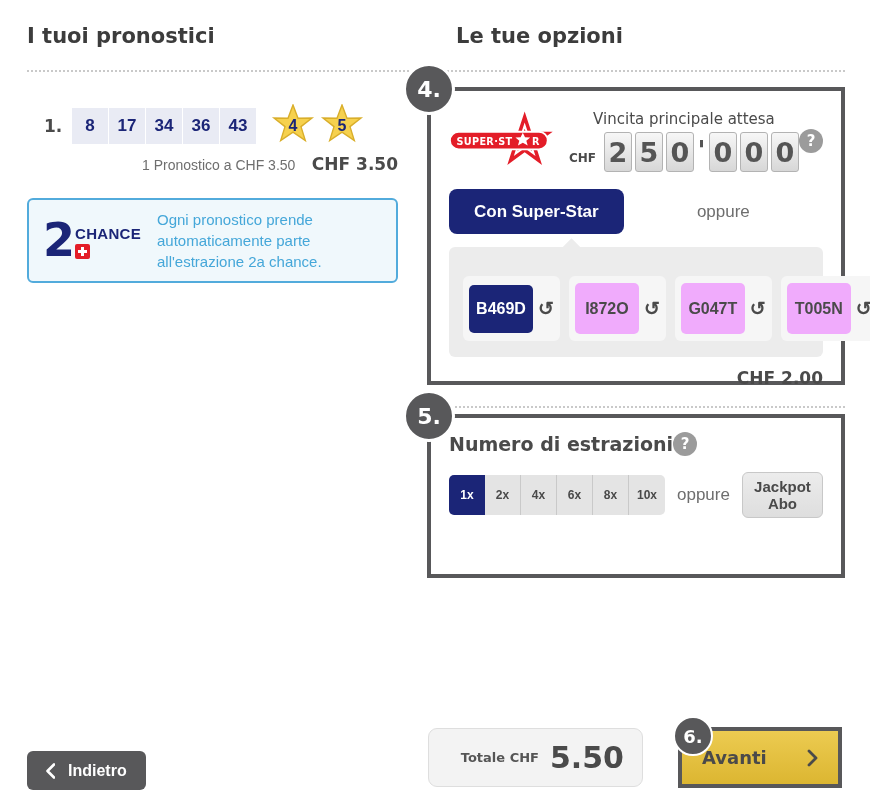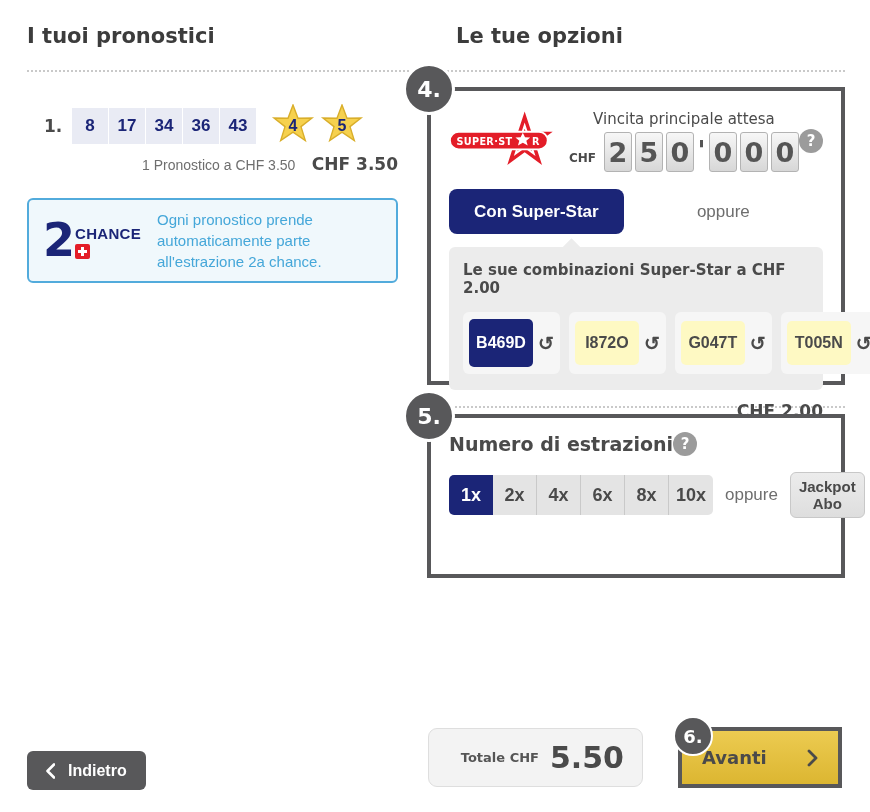--- a/index.html
+++ b/index.html
@@ -43,31 +43,31 @@
   .row-b{display:flex;align-items:center;margin-top:12px;}
   .btn-navy{background:#1b2577;color:#fff;font-weight:700;font-size:17px;height:45px;padding:0 25px;border-radius:8px;display:flex;align-items:center;justify-content:center;cursor:pointer;position:relative;}
   .btn-gray{background:linear-gradient(#ececec,#dcdcdc);border:1px solid #c8c8c8;color:#4a4a4a;font-weight:700;font-size:17px;height:45px;box-sizing:border-box;padding:0 22px;border-radius:8px;display:flex;align-items:center;justify-content:center;cursor:pointer;}
   .or-label{flex:1;text-align:center;color:#6e6e6e;font-size:17px;}
 
   .combo-panel{position:relative;margin-top:13px;background:#ececec;border-radius:6px;padding:14px 14px 16px 14px;}
   .combo-notch{position:absolute;top:-6px;left:116px;width:13px;height:13px;background:#ececec;transform:rotate(45deg);}
   .combo-title{font-family:"DejaVu Sans",sans-serif;font-weight:700;font-size:15px;color:#4a4a4a;}
   .combo-row{display:flex;gap:9px;margin-top:15px;}
   .combo-item{flex:1;background:#f6f6f6;border-radius:6px;padding:7px 6px;display:flex;align-items:center;justify-content:center;gap:5px;}
-  .chip{min-width:54px;height:44px;padding:0 5px;border-radius:5px;background:#fef9c3;color:#4a4a4a;font-weight:700;font-size:16px;display:flex;align-items:center;justify-content:center;cursor:pointer;}
+  .chip{min-width:54px;height:51px;padding:0 5px;border-radius:5px;background:#f0abfc;color:#4a4a4a;font-weight:700;font-size:16px;display:flex;align-items:center;justify-content:center;cursor:pointer;}
   .chip.selected{background:#1b2577;color:#fff;height:48px;}
   .refresh{font-size:19px;font-weight:700;color:#4a4a4a;cursor:pointer;line-height:1;}
   .box-price{text-align:right;margin-top:11px;font-family:"DejaVu Sans",sans-serif;font-weight:700;font-size:17px;color:#4a4a4a;}
 
   .box5-inner{padding:14px 18px 10px 18px;}
   .row-head{display:flex;align-items:center;justify-content:flex-start;}
   .box5-title{font-family:"DejaVu Sans",sans-serif;font-weight:700;font-size:19px;color:#4a4a4a;}
   .row-draws{display:flex;align-items:center;margin-top:16px;}
   .segs{display:flex;}
-  .seg{width:44px;height:40px;background:#e4e4e4;border-right:1px solid #c9c9c9;display:flex;align-items:center;justify-content:center;font-weight:700;font-size:18px;color:#4a4a4a;cursor:pointer;box-sizing:border-box;}
+  .seg{width:36px;height:40px;background:#e4e4e4;border-right:1px solid #c9c9c9;display:flex;align-items:center;justify-content:center;font-weight:700;font-size:12px;color:#4a4a4a;cursor:pointer;box-sizing:border-box;}
   .seg:first-child{border-radius:5px 0 0 5px;}
   .seg:last-child{border-right:none;border-radius:0 5px 5px 0;}
   .seg.selected{background:#1b2577;color:#fff;border-right:none;}
   .or-label2{color:#6e6e6e;font-size:17px;margin:0 12px;flex:1;text-align:center;}
   .jackpot{width:84px;height:46px;background:linear-gradient(#ececec,#dedede);border:1px solid #c8c8c8;border-radius:6px;font-weight:700;font-size:15px;color:#4a4a4a;text-align:center;line-height:1.15;display:flex;align-items:center;justify-content:center;box-sizing:border-box;padding:2px 8px;cursor:pointer;}
 
   
   .back-btn{position:absolute;left:27px;top:751px;height:39px;background:#58585a;border-radius:6px;display:flex;align-items:center;gap:13px;padding:0 19px;color:#fff;font-weight:700;font-size:16px;cursor:pointer;}
   .total-box{position:absolute;left:428px;top:728px;width:215px;height:59px;box-sizing:border-box;background:#f3f3f3;border:1px solid #dedede;border-radius:9px;display:flex;align-items:center;justify-content:flex-end;padding-right:18px;gap:11px;}
   .total-label{font-family:"DejaVu Sans",sans-serif;font-weight:700;font-size:13px;color:#555;}
@@ -155,21 +155,20 @@
       <span class="help">?</span>
     </div>
 
     <div class="row-b">
       <span class="btn-navy">Con Super-Star</span>
       <span class="or-label">oppure</span>
     </div>
 
     <div class="combo-panel">
       <span class="combo-notch"></span>
-      <div class="combo-title">Le sue combinazioni Super-Star a CHF 2.00</div>
       <div class="combo-row">
         <span class="combo-item">
           <span class="chip selected">B469D</span>
           <span class="refresh">↺</span>
         </span>
         <span class="combo-item">
           <span class="chip">I872O</span>
           <span class="refresh">↺</span>
         </span>
         <span class="combo-item">

